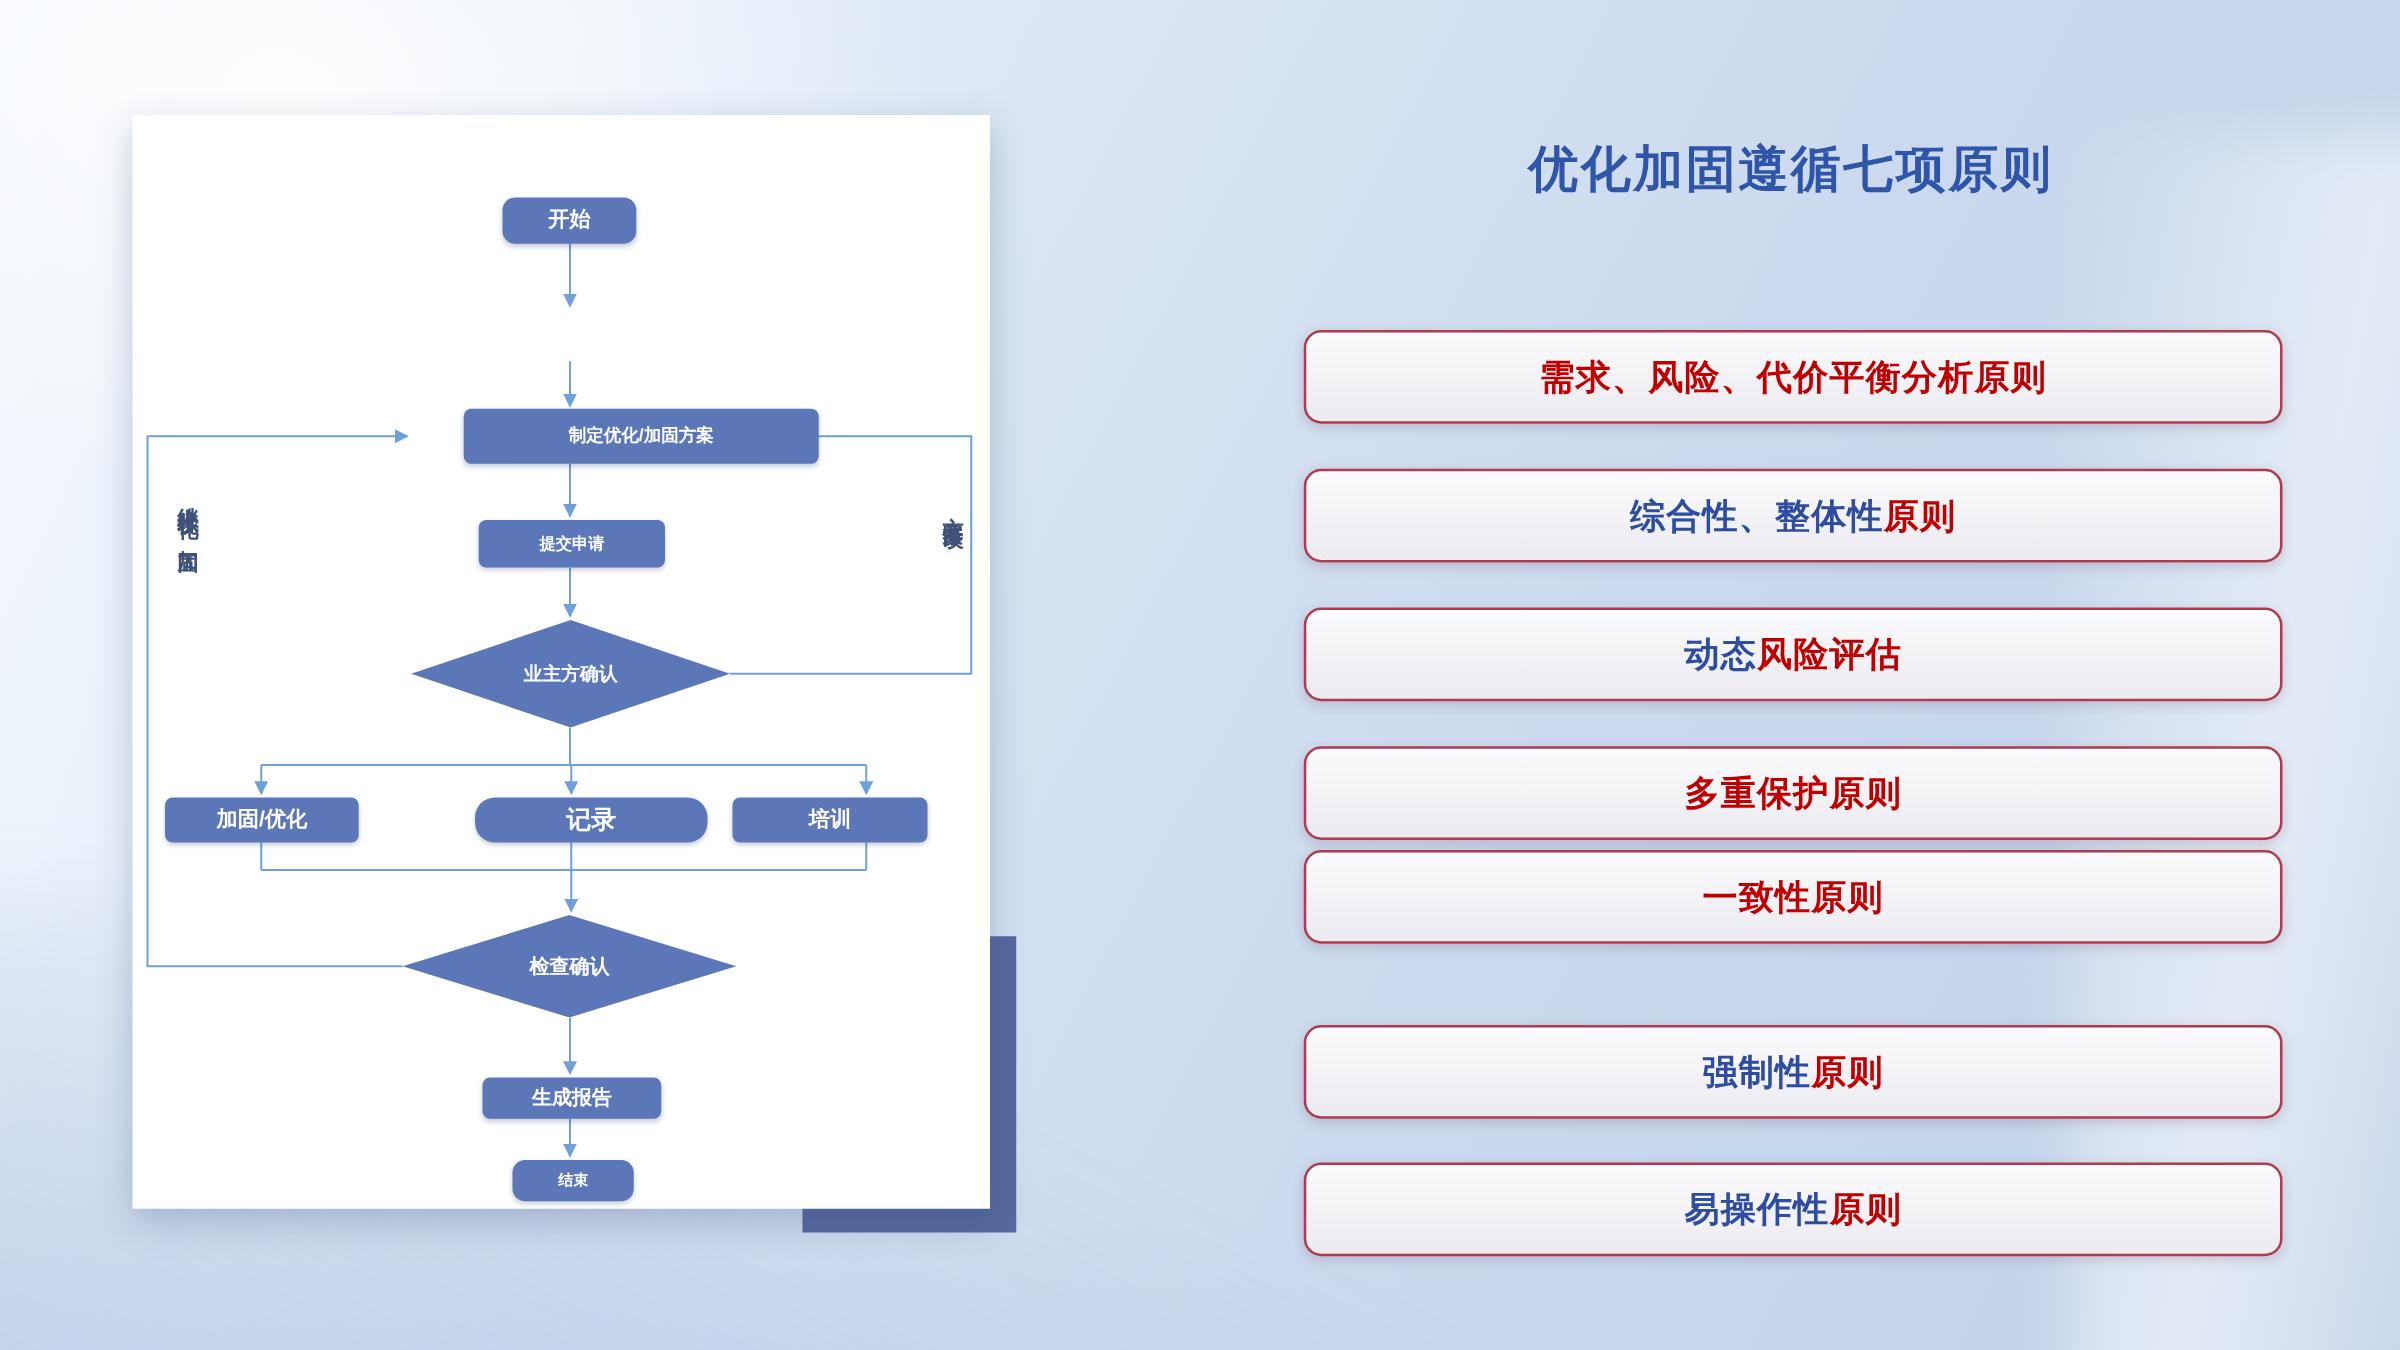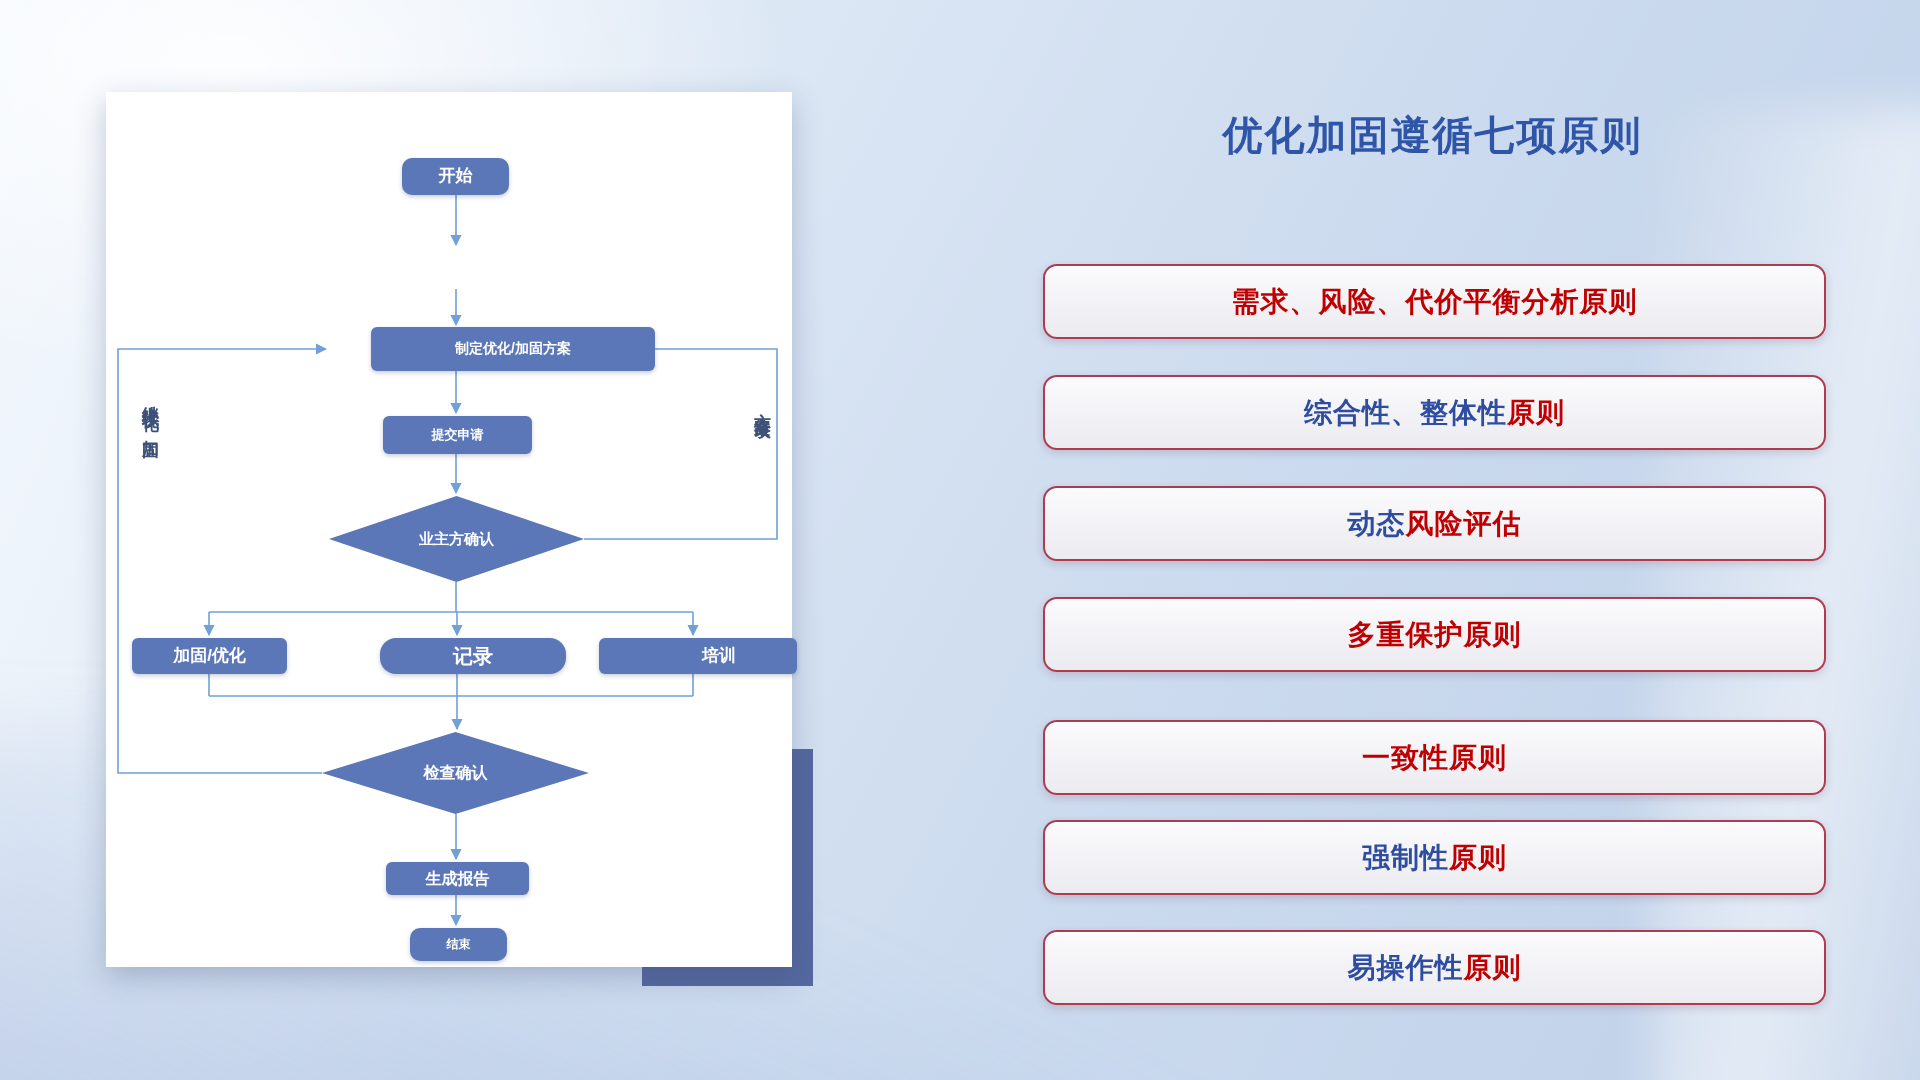--- a/index.html
+++ b/index.html
@@ -104,21 +104,21 @@
     <div class="fnode" style="left:223px;top:235px;width:284px;height:44px;font-size:14px;margin-left:42px;">制定优化/加固方案</div>
 
     <div class="fnode" style="left:277px;top:324px;width:149px;height:38px;font-size:13px;">提交申请</div>
 
     <div class="fdiamond" style="left:223px;top:404px;width:255px;height:86px;font-size:15px;">业主方确认</div>
 
     <div class="fnode" style="left:26px;top:546px;width:155px;height:36px;font-size:17px;">加固/优化</div>
 
     <div class="fnode" style="left:274px;top:546px;width:186px;height:36px;font-size:20px;border-radius:16px;">记录</div>
 
-    <div class="fnode" style="left:493px;top:546px;width:156px;height:36px;font-size:17px;padding-left:42px;">培训</div>
+    <div class="fnode" style="left:480px;top:546px;width:156px;height:36px;font-size:17px;">培训</div>
 
     <div class="fdiamond" style="left:216px;top:640px;width:267px;height:82px;font-size:16px;">检查确认</div>
 
     <div class="fnode" style="left:280px;top:770px;width:143px;height:33px;font-size:16px;">生成报告</div>
 
     <div class="fnode pill" style="left:304px;top:836px;width:97px;height:33px;font-size:12px;">结束</div>
 
     <div class="vlabel" style="left:36px;top:300px;">继续优化/加固</div>
 
     <div class="vlabel" style="left:648px;top:308px;">方案修改</div>
@@ -139,21 +139,21 @@
   <div class="principle" style="top:462px;">
     <span style="color: rgb(46, 77, 160);">动态</span>
       <span style="color: rgb(192, 0, 0);">风险评估</span>
   </div>
 
   <div class="principle" style="top:573px;">
     <span style="color: rgb(192, 0, 0);">多重保护原则</span>
       <span></span>
   </div>
 
-  <div class="principle" style="top:696px;">
+  <div class="principle" style="top:656px;">
     <span style="color: rgb(192, 0, 0);">一致性原则</span>
       <span></span>
   </div>
 
   <div class="principle" style="top:796px;">
     <span style="color: rgb(46, 77, 160);">强制性</span>
       <span style="color: rgb(192, 0, 0);">原则</span>
   </div>
 
   <div class="principle" style="top:906px;">

